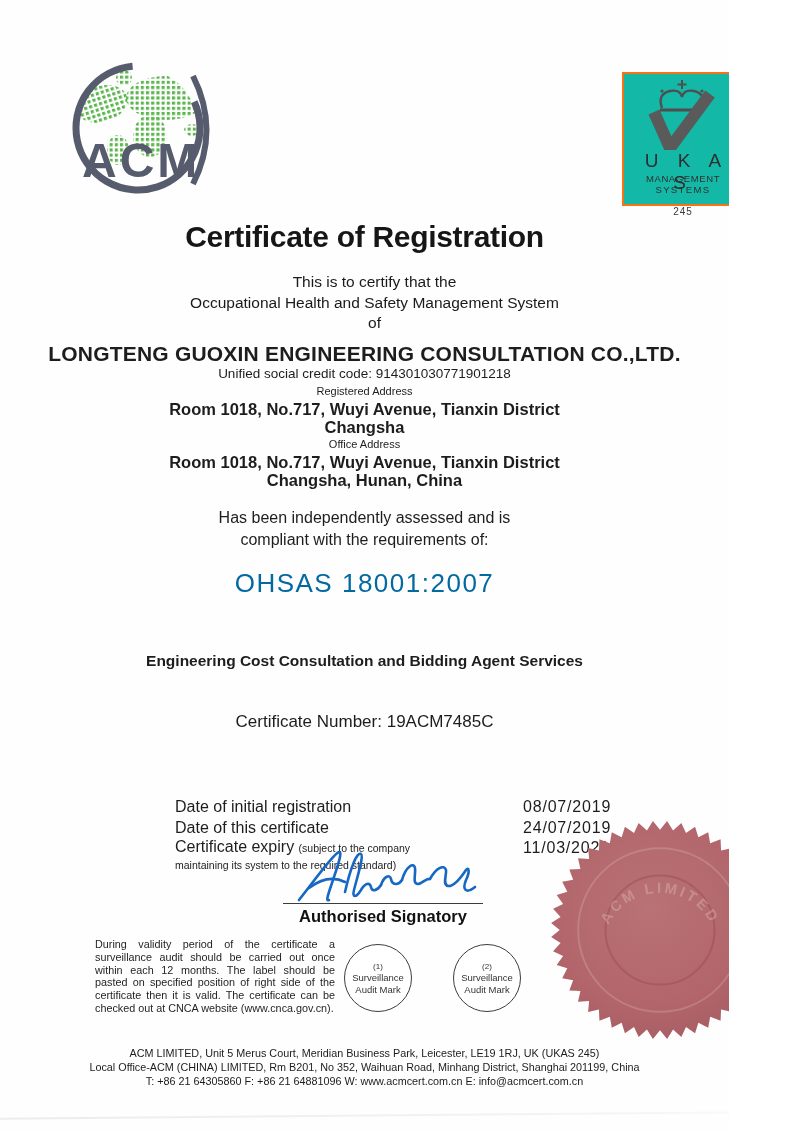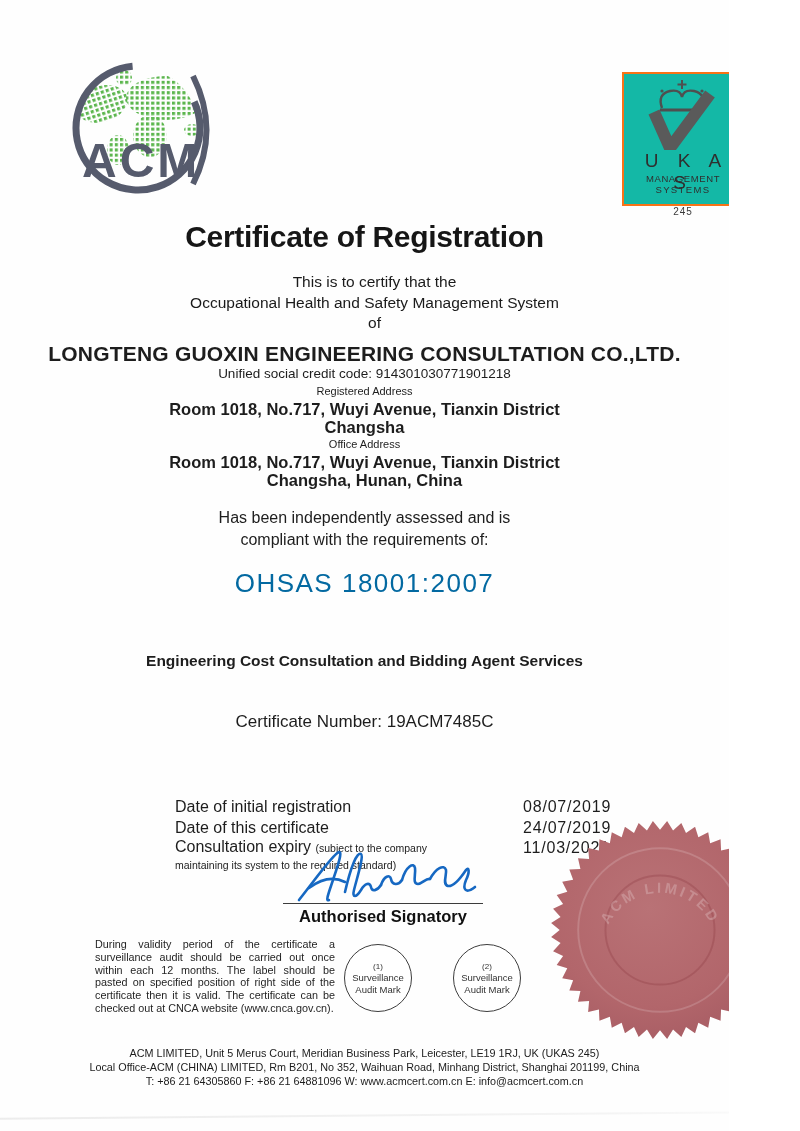--- a/index.html
+++ b/index.html
@@ -142,21 +142,21 @@
     <div class="drow">
       <div>Date of initial registration</div>
       <div class="dval">08/07/2019</div>
     </div>
     <div class="drow">
       <div>Date of this certificate</div>
       <div class="dval">24/07/2019</div>
     </div>
     <div class="drow">
       <div class="dlabel3">
-        <span>Consultation expiry</span>
+        <span>Certificate expiry</span>
         <span class="dnote">(subject to the company</span><br>
         <span class="dnote">maintaining its system to the required standard)</span>
       </div>
       <div class="dval">11/03/2021</div>
     </div>
   </div>
 
   <svg id="sig-svg" class="abs" viewBox="0 0 190 60">
     <g fill="none" stroke="var(--sig-blue)" stroke-width="2.6" stroke-linecap="round">
       <path d="M6,54 C22,34 40,8 46,6 C50,5 44,22 40,34 C36,46 32,56 36,54"></path>

